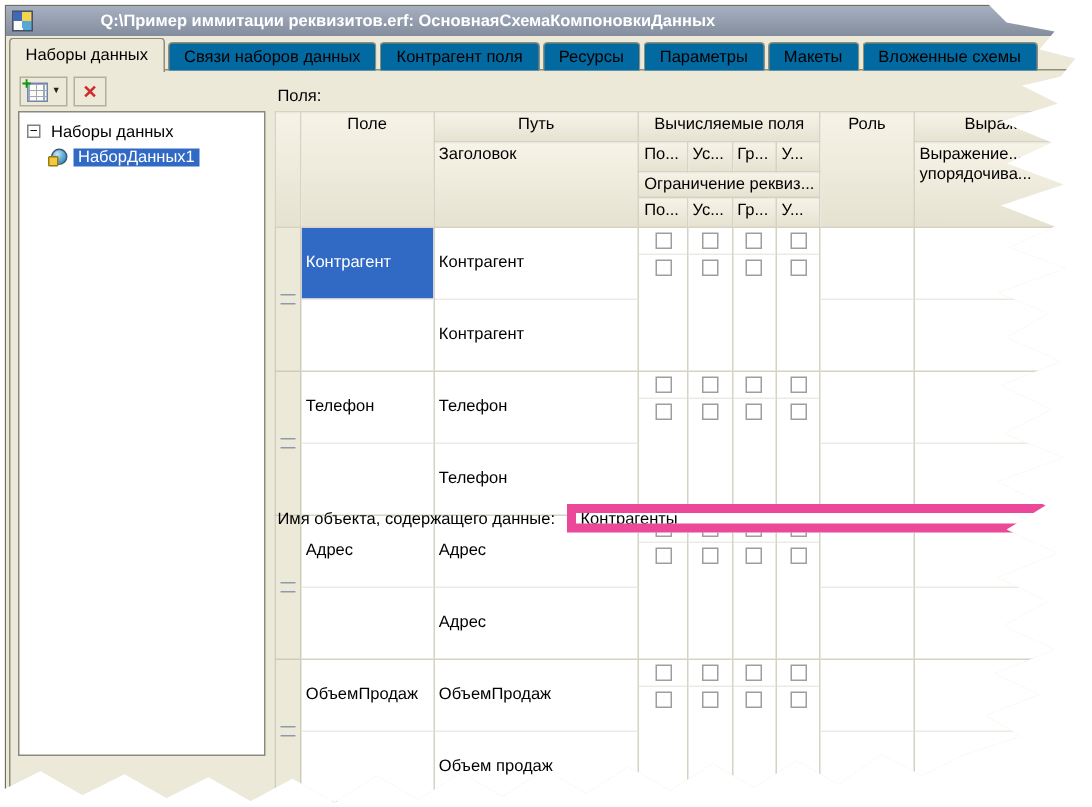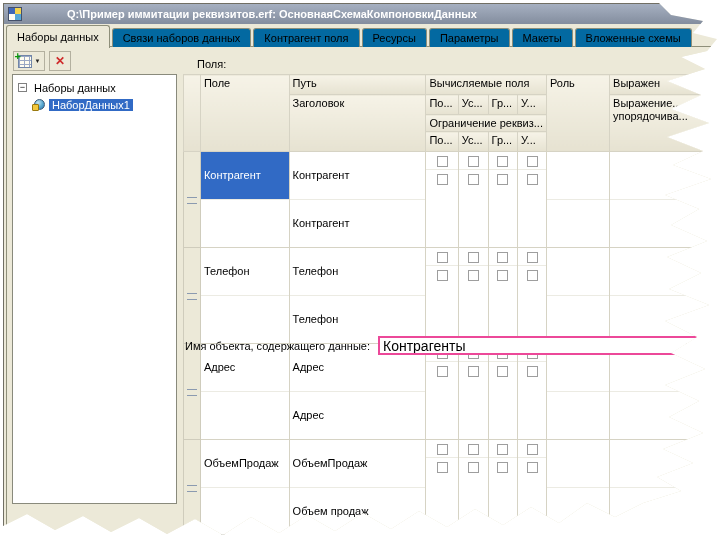--- a/index.html
+++ b/index.html
@@ -21,49 +21,49 @@
 
   .btn{position:absolute;height:20px;display:flex;align-items:center;justify-content:center;border:1px solid #b3b09f;background:#ece9d8;box-sizing:border-box;}
   .btn-add{left:6px;top:4px;width:32px;}
   .btn-del{left:42px;top:4px;width:22px;}
   .tbl-icon{position:relative;width:12px;height:11px;border:1px solid #7186a8;background-color:#fffdf0;
     background-image:repeating-linear-gradient(to right,#9aa8c4 0 1px,transparent 1px 5px),repeating-linear-gradient(to bottom,#9aa8c4 0 1px,transparent 1px 4px);}
   .plus-glyph{position:absolute;left:-4px;top:-6px;color:#0c9a0c;font-weight:bold;font-size:11px;}
   .dd-arrow{font-size:7px;margin-left:3px;color:#222;}
   .del-glyph{color:#cf2b2b;font-weight:bold;font-size:12px;}
 
-  .fields-caption{position:absolute;left:190px;top:11px;}
+  .fields-caption{position:absolute;left:178px;top:11px;}
 
   .tree{position:absolute;left:5px;top:27px;width:165px;height:430px;background:#fff;border:1px solid #898a7c;box-sizing:border-box;padding-top:4px;}
   .tree-row{display:flex;align-items:center;height:17px;white-space:nowrap;}
   .root-row{padding-left:5px;}
   .child-row{padding-left:21px;}
   .expander{flex:none;width:9px;height:9px;box-sizing:border-box;border:1px solid #808080;background:#fff;font-size:9px;line-height:7px;text-align:center;margin-right:4px;cursor:default;}
   .node-icon{flex:none;width:11px;height:11px;border-radius:50%;margin-right:4px;background:radial-gradient(circle at 35% 30%, #c4e5f3, #58a7cf 55%, #2e6fa8);border:1px solid #3a5a78;box-sizing:border-box;position:relative;}
   .node-icon::after{content:"";position:absolute;left:-3px;bottom:-2px;width:5px;height:5px;background:#f2c93f;border:1px solid #9a7a10;border-radius:1px;}
   .tree-label{padding:0 3px;}
   .tree-sel{background:#316ac5;color:#fff;}
 
   .gridwrap{position:absolute;left:176px;top:27px;}
   table.grid{border-collapse:collapse;table-layout:fixed;background:#fff;border:1px solid #9a998c;}
   .grid td{border:1px solid #d6d3c4;padding:0;vertical-align:top;overflow:hidden;box-sizing:border-box;}
   .grid td.h{background:linear-gradient(#f6f3e7,#e6e2d1);padding:2px 3px;white-space:nowrap;font-size:11px;}
-  .grid tr.h1{height:20px;} .grid tr.h2{height:20px;} .grid tr.h3{height:17px;} .grid tr.h4{height:20px;}
+  .grid tr.h1{height:20px;text-align:center;} .grid tr.h2{height:20px;} .grid tr.h3{height:17px;} .grid tr.h4{height:20px;}
   .subhdr div{line-height:13px;white-space:nowrap;}
   td.handle{background:#ece9d8;vertical-align:middle;text-align:center;border:1px solid #cfccbc;}
   .grip{display:inline-block;width:10px;height:5px;border-top:1px solid #8b9ab0;border-bottom:1px solid #8b9ab0;}
   .cellline{height:17px;line-height:17px;padding:15px 3px;white-space:nowrap;overflow:hidden;}
   .cellline.second{border-top:1px solid #ecebe3;}
   .cbline{height:17px;line-height:17px;text-align:center;padding:0;}
   .cbline.second{border-top:1px solid #ecebe3;}
   .cbx{display:inline-block;width:11px;height:11px;box-sizing:border-box;border:1px solid #9e9e9e;background:#fff;vertical-align:middle;}
   .sel{background:#316ac5;color:#fff;}
 
   .objlabel{position:absolute;left:178px;top:293px;white-space:nowrap;}
-  .objinput{position:absolute;left:371px;top:289px;width:346px;height:19px;box-sizing:border-box;border:2px solid #ec4899;padding:1px 3px;font-family:"Liberation Sans",sans-serif;font-size:14px;background:#fff;}
+  .objinput{position:absolute;left:371px;top:289px;width:346px;height:19px;box-sizing:border-box;border:6px solid #ec4899;padding:1px 3px;font-family:"Liberation Sans",sans-serif;font-size:11px;background:#fff;}
 </style>
 </head>
 <body>
 
 <div class="window">
 
   <div class="titlebar">
     <span class="win-icon"></span>
     <span class="title-text">Q:\Пример иммитации реквизитов.erf: ОсновнаяСхемаКомпоновкиДанных</span>
   </div>

